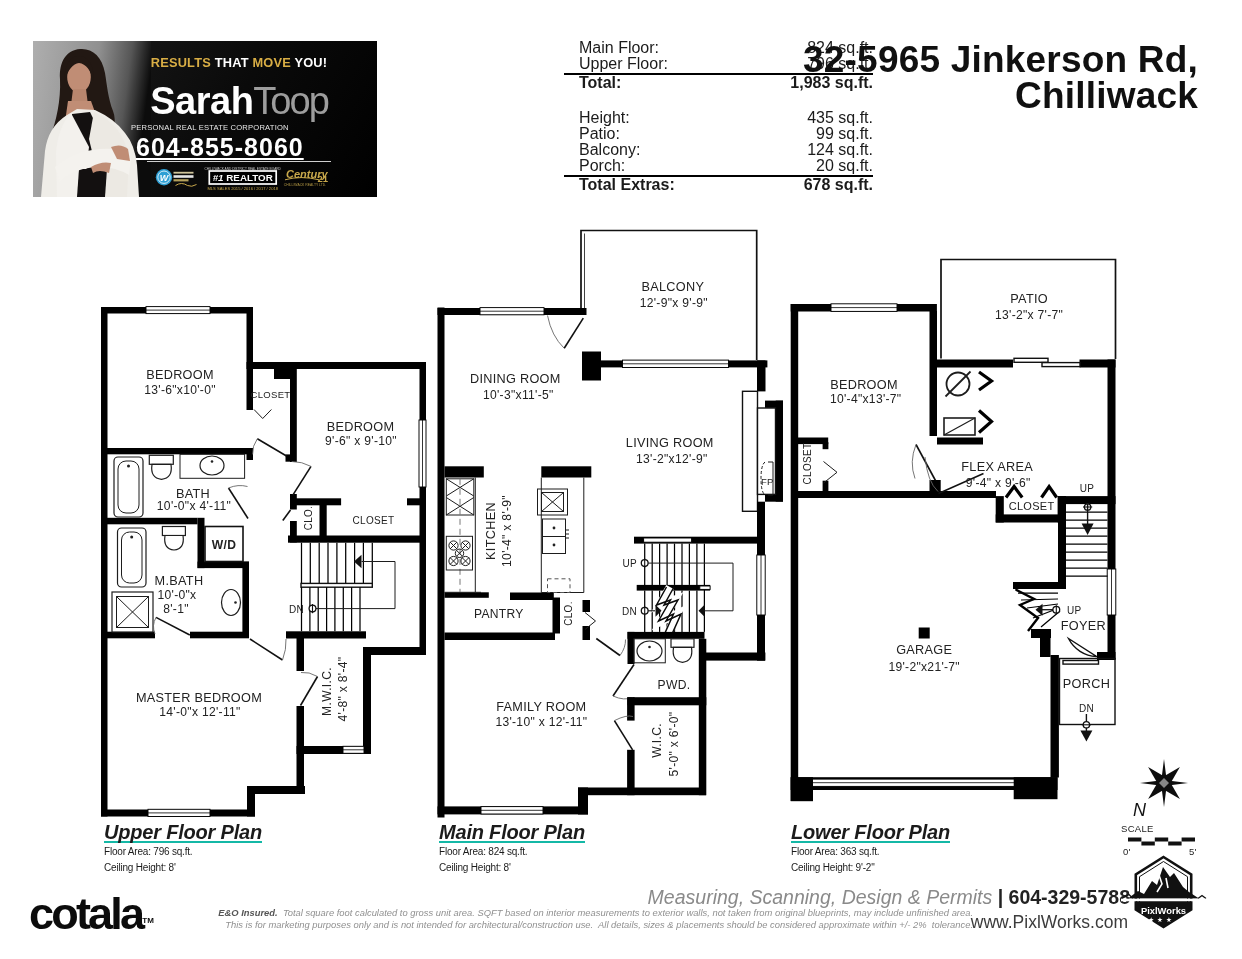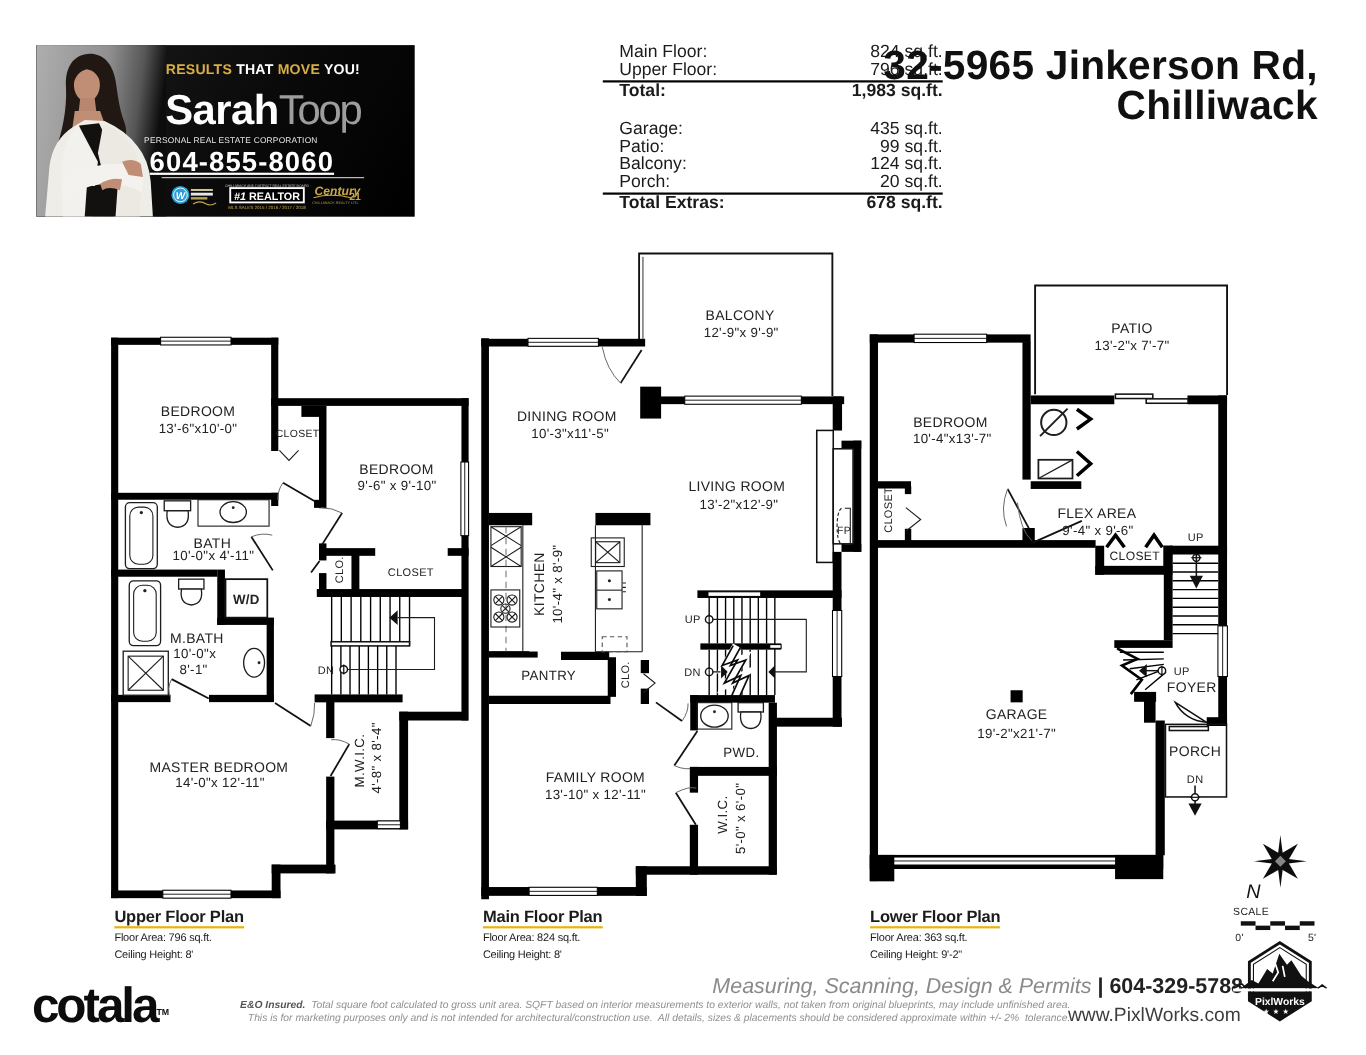--- a/index.html
+++ b/index.html
@@ -1,28 +1,28 @@
 <!DOCTYPE html>
 <html><head>
 <meta charset="utf-8">
 <style>
   html,body{margin:0;padding:0;background:#fff;}
   #page{position:relative;width:1242px;height:959px;background:#fff;overflow:hidden;
     font-family:"Liberation Sans",sans-serif;}
   .abs{position:absolute;}
   
-  #tbl{left:548px;top:40px;width:309px;font-size:16px;color:#1b1b1b;}
+  #tbl{left:564px;top:40px;width:309px;font-size:16px;color:#1b1b1b;}
   #tbl .row{display:flex;justify-content:space-between;height:16.2px;line-height:16.2px;}
   #tbl .row .lab{padding-left:15px;}
   #tbl .bold{font-weight:bold;}
   #tbl .rule{border-top:2.2px solid #000;margin-top:1px;}
   #addr{right:44px;top:42px;text-align:right;font-weight:bold;font-size:37px;color:#101010;line-height:36px;letter-spacing:.2px;}
   
   .plab{color:#1b1b1b;}
-  .plab .nm{font-weight:bold;font-size:15px;letter-spacing:-.2px;border-bottom:2px solid #eab308;display:inline-block;line-height:15px;padding-bottom:1px;}
+  .plab .nm{font-weight:bold;font-size:20px;letter-spacing:-.2px;border-bottom:2px solid #14b8a6;display:inline-block;line-height:15px;padding-bottom:1px;font-style:italic;}
   .plab .ln2{font-size:10px;margin-top:1px;line-height:15px;letter-spacing:-.2px;}
   
   #cotala{left:29px;top:888px;font-size:45px;font-weight:bold;color:#0c0c0c;letter-spacing:-2.8px;}
   #cotala span{font-size:8px;letter-spacing:0;vertical-align:6px;}
   .disc{font-style:italic;color:#909090;font-size:9.4px;letter-spacing:0;white-space:nowrap;}
   #disc1{right:269px;top:906.5px;text-align:right;margin-left:37px;}
   #disc1 b{color:#555;}
   #disc2{right:269px;top:919px;text-align:right;}
   #meas{right:112px;top:886px;font-size:19.5px;font-style:italic;color:#8a8a8a;}
   #meas b{font-style:normal;color:#222;font-weight:bold;}
@@ -120,21 +120,21 @@
         <span class="lab">Upper Floor:</span>
         <span>796 sq.ft.</span>
       </div>
     <div class="rule"></div>
     <div class="row bold">
         <span class="lab">Total:</span>
         <span>1,983 sq.ft.</span>
       </div>
     <div style="height:18px"></div>
     <div class="row">
-        <span class="lab">Garage:</span>
+        <span class="lab">Height:</span>
         <span>435 sq.ft.</span>
       </div>
     <div class="row">
         <span class="lab">Patio:</span>
         <span>99 sq.ft.</span>
       </div>
     <div class="row">
         <span class="lab">Balcony:</span>
         <span>124 sq.ft.</span>
       </div>

